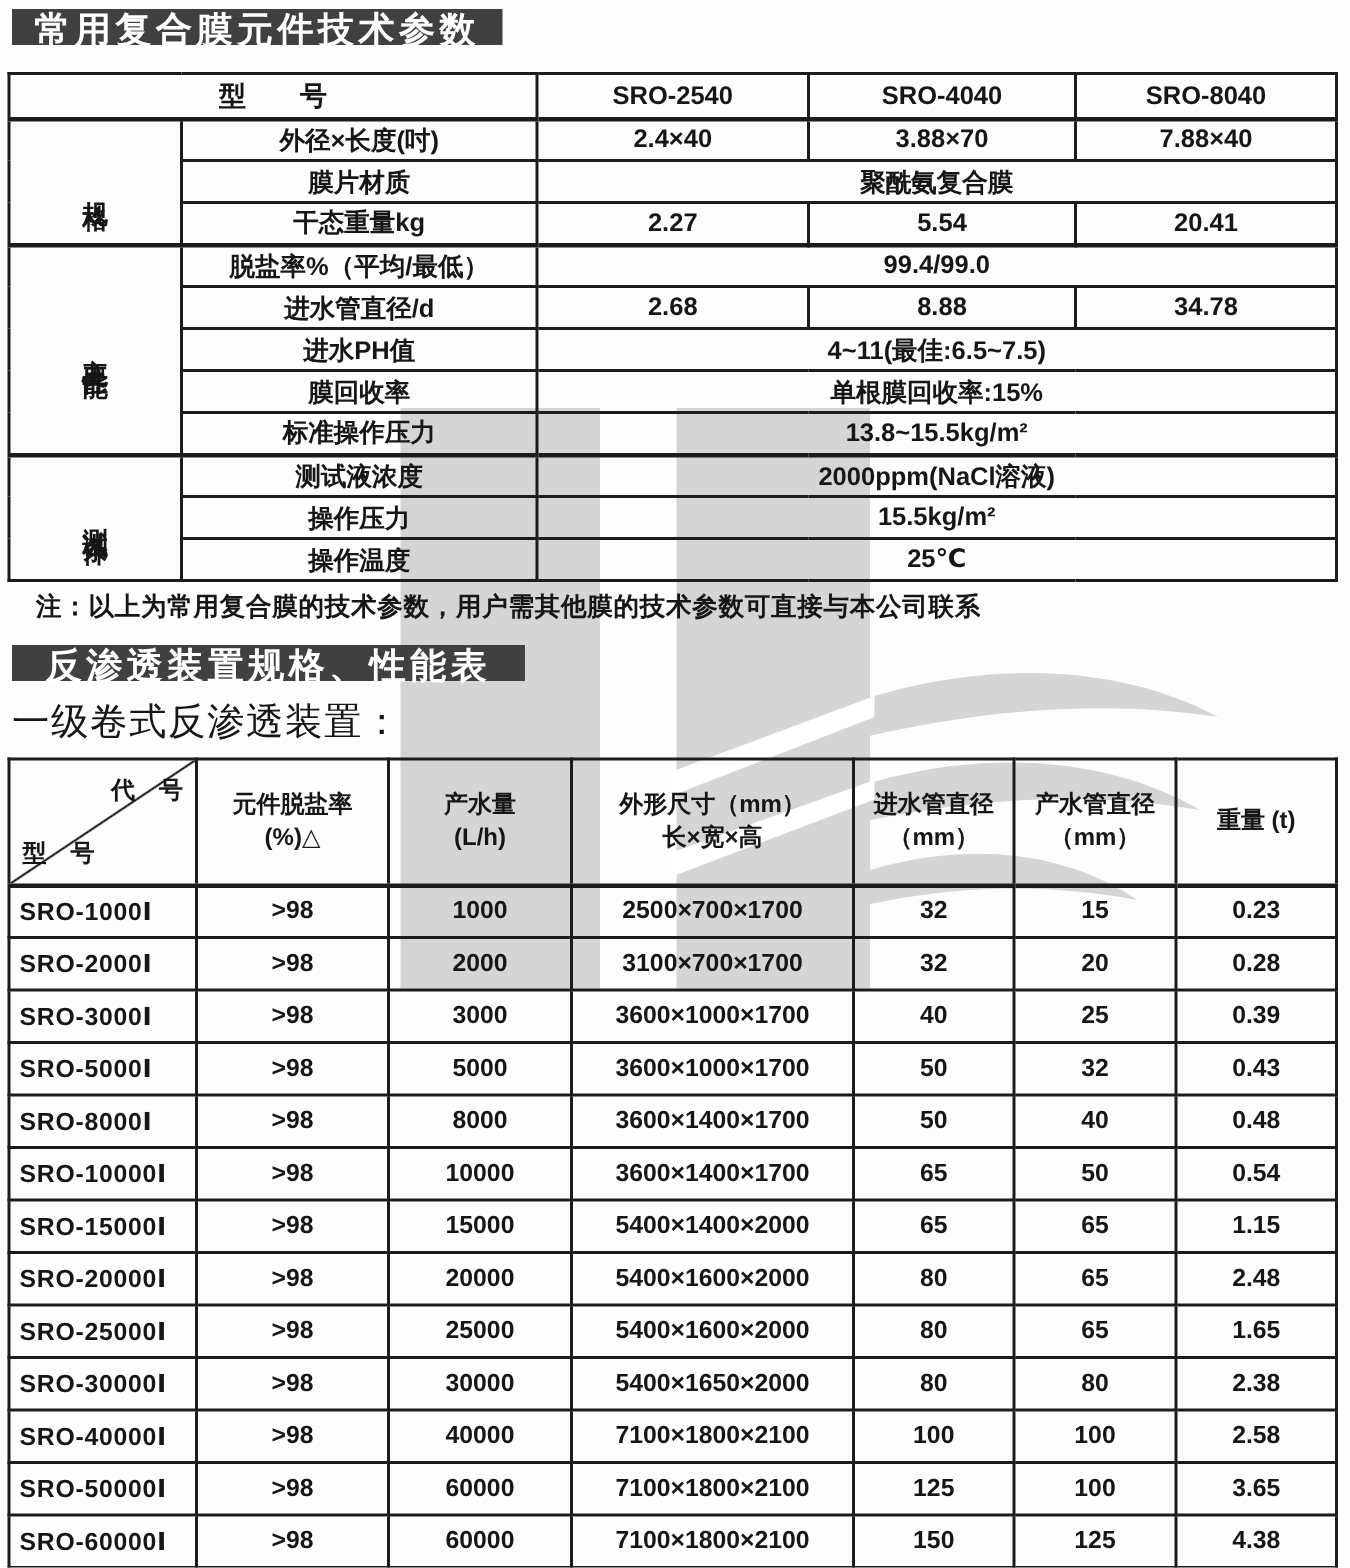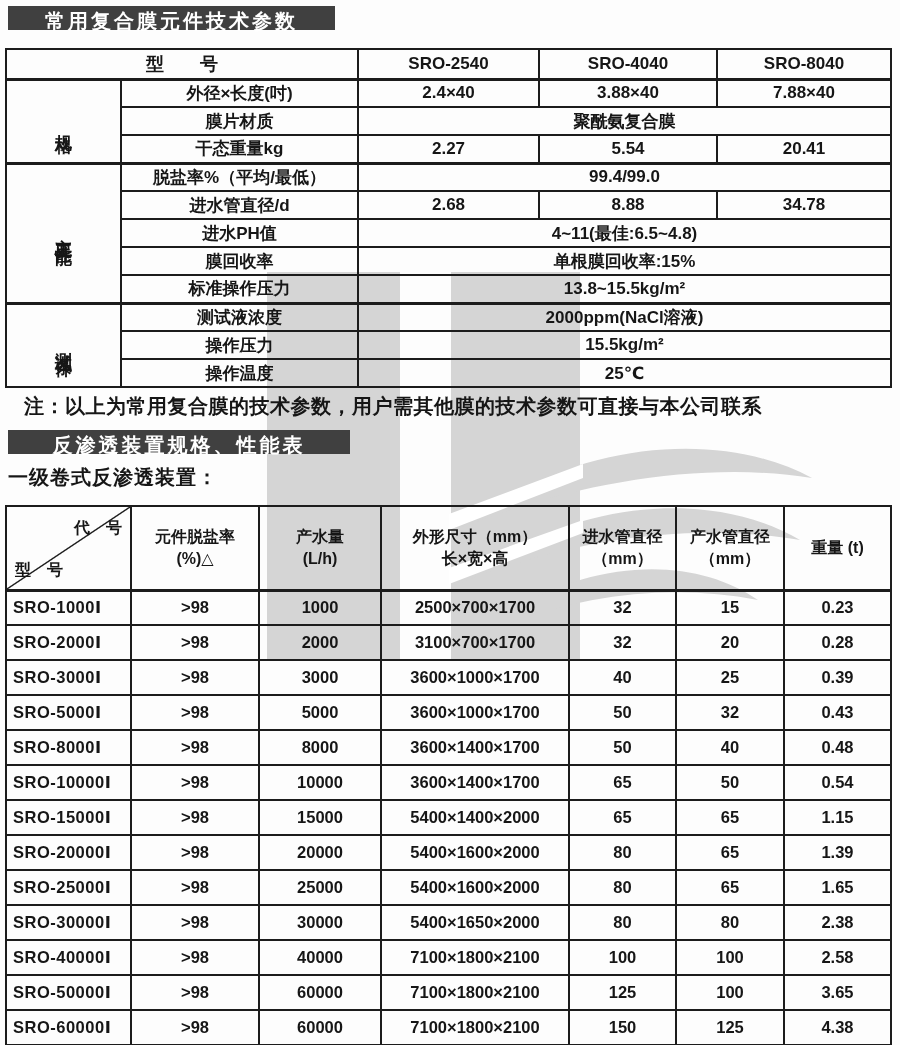--- a/index.html
+++ b/index.html
@@ -12,33 +12,33 @@
     width:900px; height:1045px;
     background:#fdfdfd;
     overflow:hidden;
     color:#161616;
   }
   .watermark { position:absolute; left:0; top:0; z-index:0; }
 
   .title-bar {
     position:absolute; z-index:2;
     background:#404040; color:#fff;
-    font-weight:bold; font-size:20px; letter-spacing:3px;
+    font-weight:bold; font-size:24px; letter-spacing:3px;
     text-align:center; line-height:30px; height:24px;
   }
   .title-bar.t1 { left:8px; top:6px;  width:327px; }
   .title-bar.t2 { left:8px; top:430px; width:342px; }
 
   .note {
     position:absolute; left:24px; top:393px; z-index:2;
-    font-weight:bold; font-size:20px; letter-spacing:0.5px;
+    font-weight:bold; font-size:17px; letter-spacing:0.5px;
   }
   .subtitle {
     position:absolute; left:8px; top:464px; z-index:2;
-    font-weight:bold; font-size:20px; letter-spacing:1px;
+    font-weight:normal; font-size:25px; letter-spacing:1px;
   }
 
   table {
     position:absolute; z-index:1;
     border-collapse:collapse; table-layout:fixed;
     background:transparent;
   }
   td, th {
     border:2px solid #1c1c1c;
     font-weight:bold; text-align:center; vertical-align:middle;
@@ -109,21 +109,21 @@
       <tr class="hrow">
         <td colspan="2" class="model-label">型　　号</td>
         <td>SRO-2540</td>
         <td>SRO-4040</td>
         <td>SRO-8040</td>
       </tr>
       <tr>
         <td rowspan="3" class="vcell"><span>规格</span></td>
         <td>外径×长度(吋)</td>
         <td>2.4×40</td>
-        <td>3.88×40</td>
+        <td>3.88×70</td>
         <td>7.88×40</td>
       </tr>
       <tr>
         <td>膜片材质</td>
         <td colspan="3">聚酰氨复合膜</td>
       </tr>
       <tr>
         <td>干态重量kg</td>
         <td>2.27</td>
         <td>5.54</td>
@@ -135,21 +135,21 @@
         <td colspan="3">99.4/99.0</td>
       </tr>
       <tr>
         <td>进水管直径/d</td>
         <td>2.68</td>
         <td>8.88</td>
         <td>34.78</td>
       </tr>
       <tr>
         <td>进水PH值</td>
-        <td colspan="3">4~11(最佳:6.5~4.8)</td>
+        <td colspan="3">4~11(最佳:6.5~7.5)</td>
       </tr>
       <tr>
         <td>膜回收率</td>
         <td colspan="3">单根膜回收率:15%</td>
       </tr>
       <tr>
         <td>标准操作压力</td>
         <td colspan="3">13.8~15.5kg/m²</td>
       </tr>
       <tr class="sep">
@@ -278,21 +278,21 @@
           <td>65</td>
           <td>1.15</td>
         </tr>
         <tr>
           <td class="model">SRO-20000Ⅰ</td>
           <td>&gt;98</td>
           <td>20000</td>
           <td>5400×1600×2000</td>
           <td>80</td>
           <td>65</td>
-          <td>1.39</td>
+          <td>2.48</td>
         </tr>
         <tr>
           <td class="model">SRO-25000Ⅰ</td>
           <td>&gt;98</td>
           <td>25000</td>
           <td>5400×1600×2000</td>
           <td>80</td>
           <td>65</td>
           <td>1.65</td>
         </tr>

